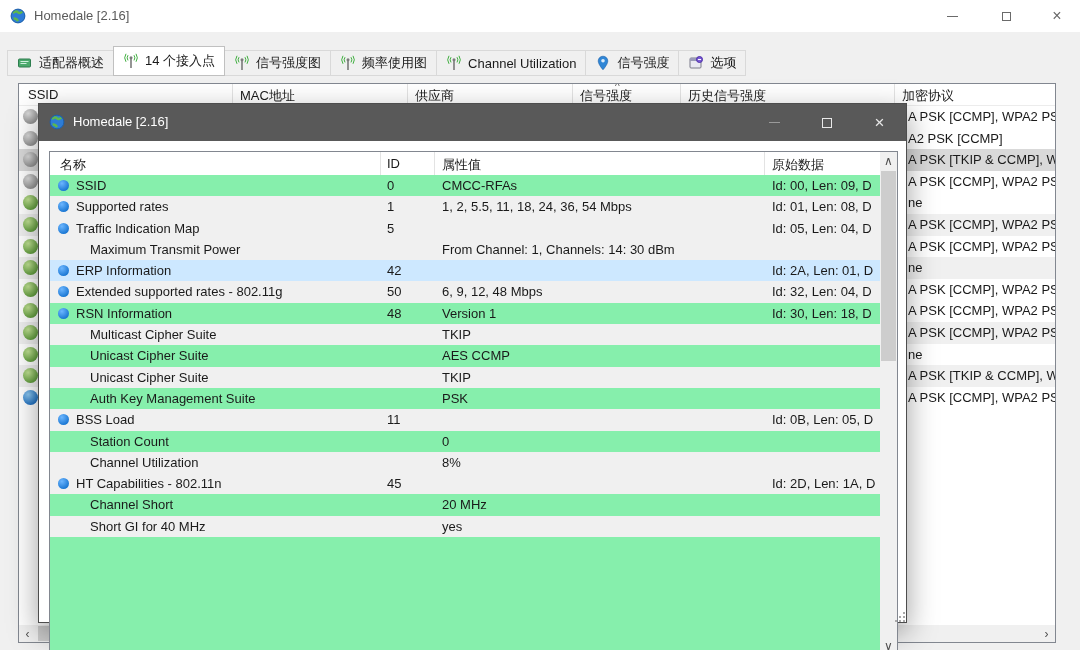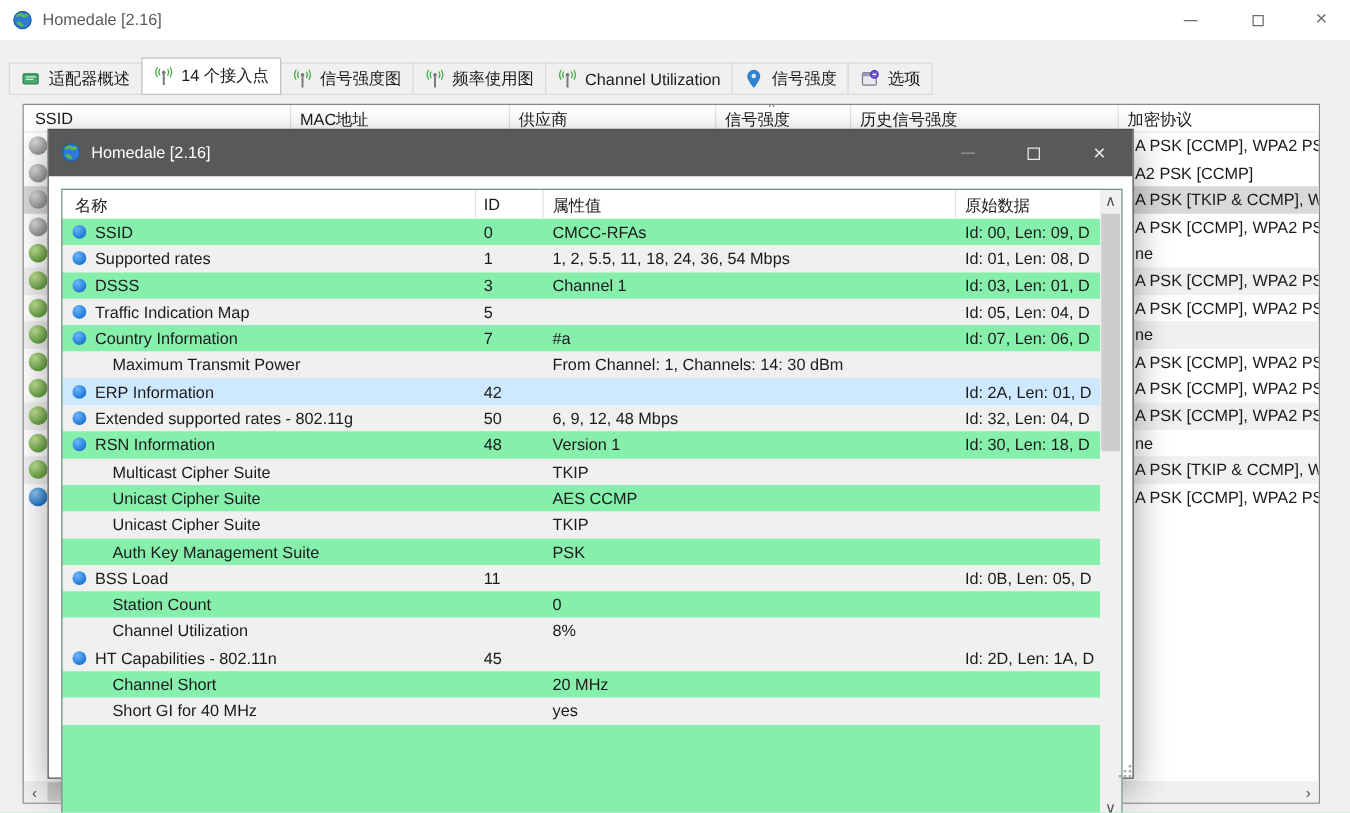--- a/index.html
+++ b/index.html
@@ -317,41 +317,27 @@
             <span class="c-val">CMCC-RFAs</span>
             <span class="c-raw">Id: 00, Len: 09, D</span>
           </div>
         <div class="prow g">
             <span class="bullet"></span>
             <span class="c-name">Supported rates</span>
             <span class="c-id">1</span>
             <span class="c-val">1, 2, 5.5, 11, 18, 24, 36, 54 Mbps</span>
             <span class="c-raw">Id: 01, Len: 08, D</span>
           </div>
-        <div class="prow">
-            <span class="bullet"></span>
-            <span class="c-name">DSSS</span>
-            <span class="c-id">3</span>
-            <span class="c-val">Channel 1</span>
-            <span class="c-raw">Id: 03, Len: 01, D</span>
-          </div>
         <div class="prow g">
             <span class="bullet"></span>
             <span class="c-name">Traffic Indication Map</span>
             <span class="c-id">5</span>
             <span class="c-val"></span>
             <span class="c-raw">Id: 05, Len: 04, D</span>
           </div>
-        <div class="prow">
-            <span class="bullet"></span>
-            <span class="c-name">Country Information</span>
-            <span class="c-id">7</span>
-            <span class="c-val">#a</span>
-            <span class="c-raw">Id: 07, Len: 06, D</span>
-          </div>
         <div class="prow g">
             <span class="c-name ind">Maximum Transmit Power</span>
             <span class="c-id"></span>
             <span class="c-val">From Channel: 1, Channels: 14: 30 dBm</span>
             <span class="c-raw"></span>
           </div>
         <div class="prow sel">
             <span class="bullet"></span>
             <span class="c-name">ERP Information</span>
             <span class="c-id">42</span>

